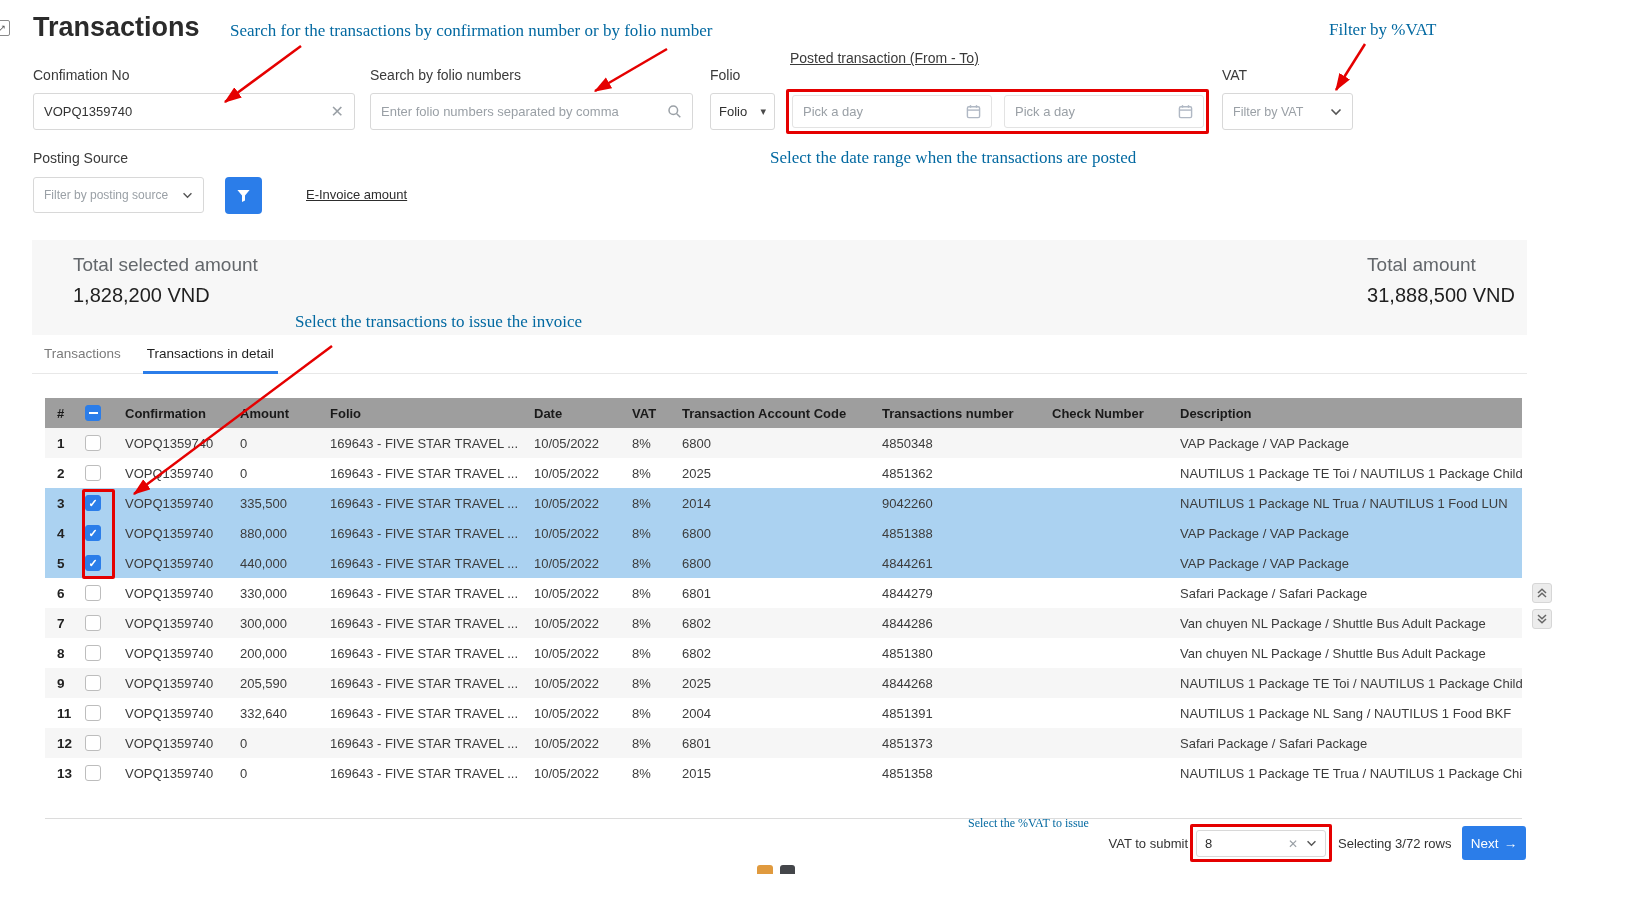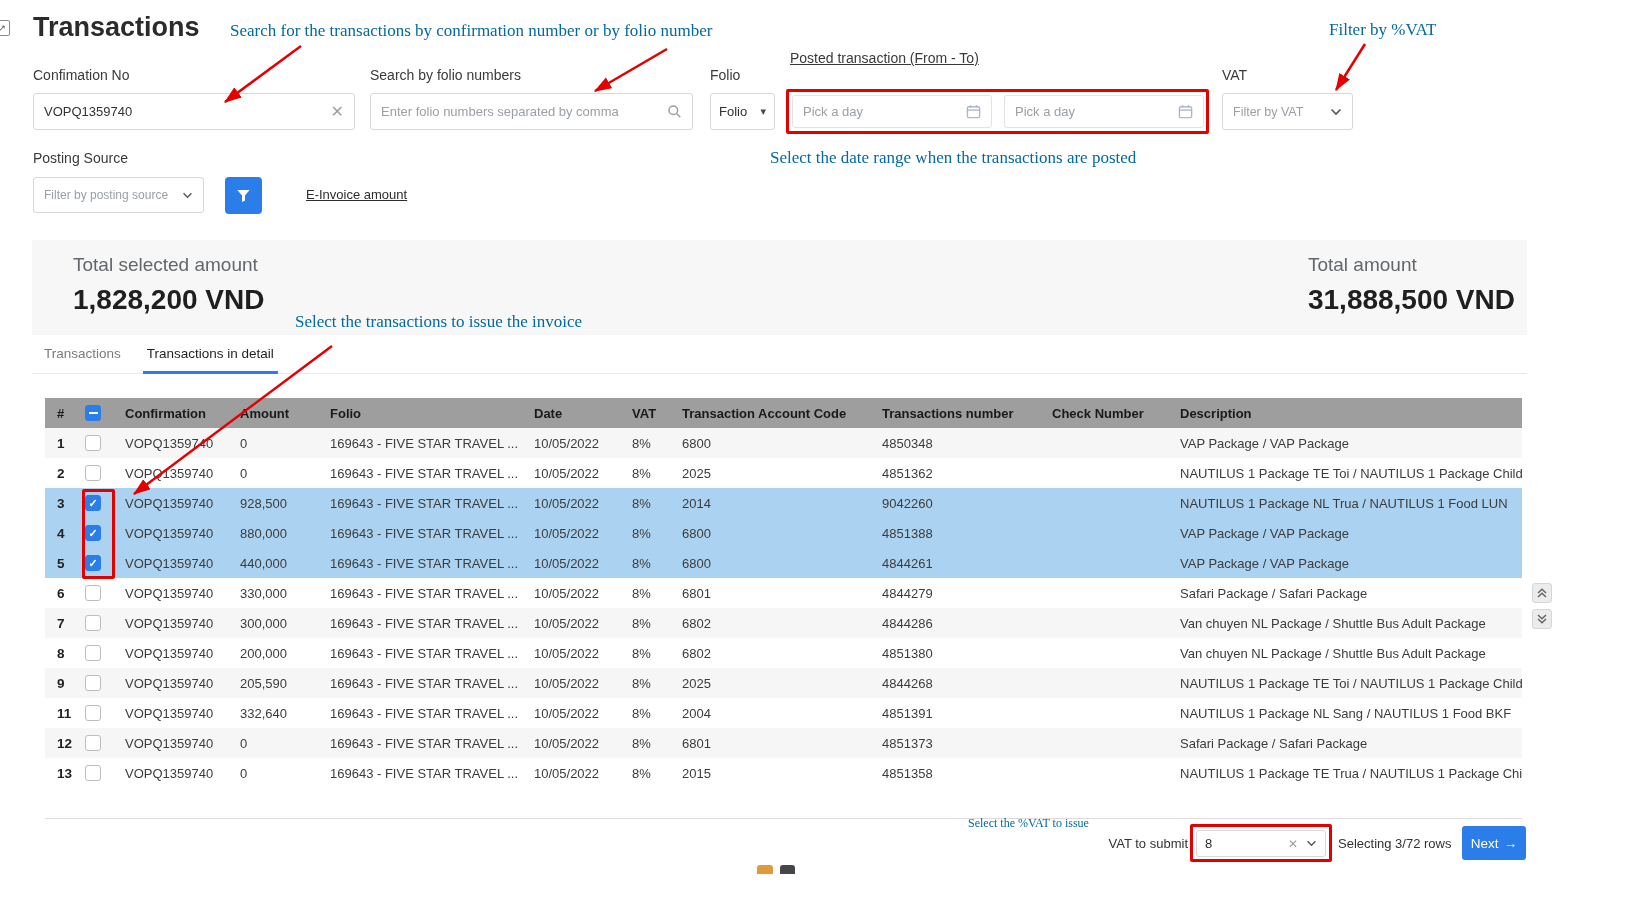--- a/index.html
+++ b/index.html
@@ -22,21 +22,21 @@
   .value-text { flex:1; color:#2f2f2f; }
   .clear-x { color:#9aa0a6; font-size:14px; line-height:1; cursor:pointer; }
   .tri-down { color:#4a4a4a; font-size:11px; }
 
   .filter-btn { width:37px; height:37px; background:#2b7de9; border-radius:4px;
                 display:flex; align-items:center; justify-content:center; cursor:pointer; }
   .einvoice { font-size:13px; color:#2d2d2d; text-decoration:underline; cursor:pointer; }
 
   .summary { left:32px; top:240px; width:1495px; height:95px; background:#f7f7f7; }
   .summary .lbl { font-size:19px; color:#63676b; }
-  .summary .val { font-size:28px; font-weight:700; color:#1f1f1f; margin-top:8px; }
+  .summary .val { font-size:20px; font-weight:400; color:#1f1f1f; margin-top:8px; }
 
   .tabs { left:32px; top:340px; width:1495px; display:flex; gap:18px;
           border-bottom:1px solid #e8e8e8; padding-left:8px; }
   .tab { padding:6px 4px 10px; font-size:13.5px; color:#7a7a7a; border-bottom:3px solid transparent;
          margin-bottom:-1px; cursor:pointer; white-space:nowrap; }
   .tab.active { color:#1f1f1f; border-bottom-color:#2b7de9;text-align:center; }
 
   .table-wrap { left:45px; top:398px; width:1477px; }
   table { border-collapse:collapse; table-layout:fixed; width:1477px; font-size:13px; }
   thead th { background:#9e9e9e; color:#1a1a1a; font-weight:700; text-align:left;
@@ -234,21 +234,21 @@
           <td>8%</td>
           <td>2025</td>
           <td>4851362</td>
           <td></td>
           <td>NAUTILUS 1 Package TE Toi / NAUTILUS 1 Package Child DIN</td>
         </tr>
         <tr class="selected">
           <td class="c-num">3</td>
           <td class="c-check"><span class="checkbox checked"></span></td>
           <td>VOPQ1359740</td>
-          <td>928,500</td>
+          <td>335,500</td>
           <td>169643 - FIVE STAR TRAVEL ...</td>
           <td>10/05/2022</td>
           <td>8%</td>
           <td>2014</td>
           <td>9042260</td>
           <td></td>
           <td>NAUTILUS 1 Package NL Trua / NAUTILUS 1 Food LUN</td>
         </tr>
         <tr class="selected">
           <td class="c-num">4</td>

